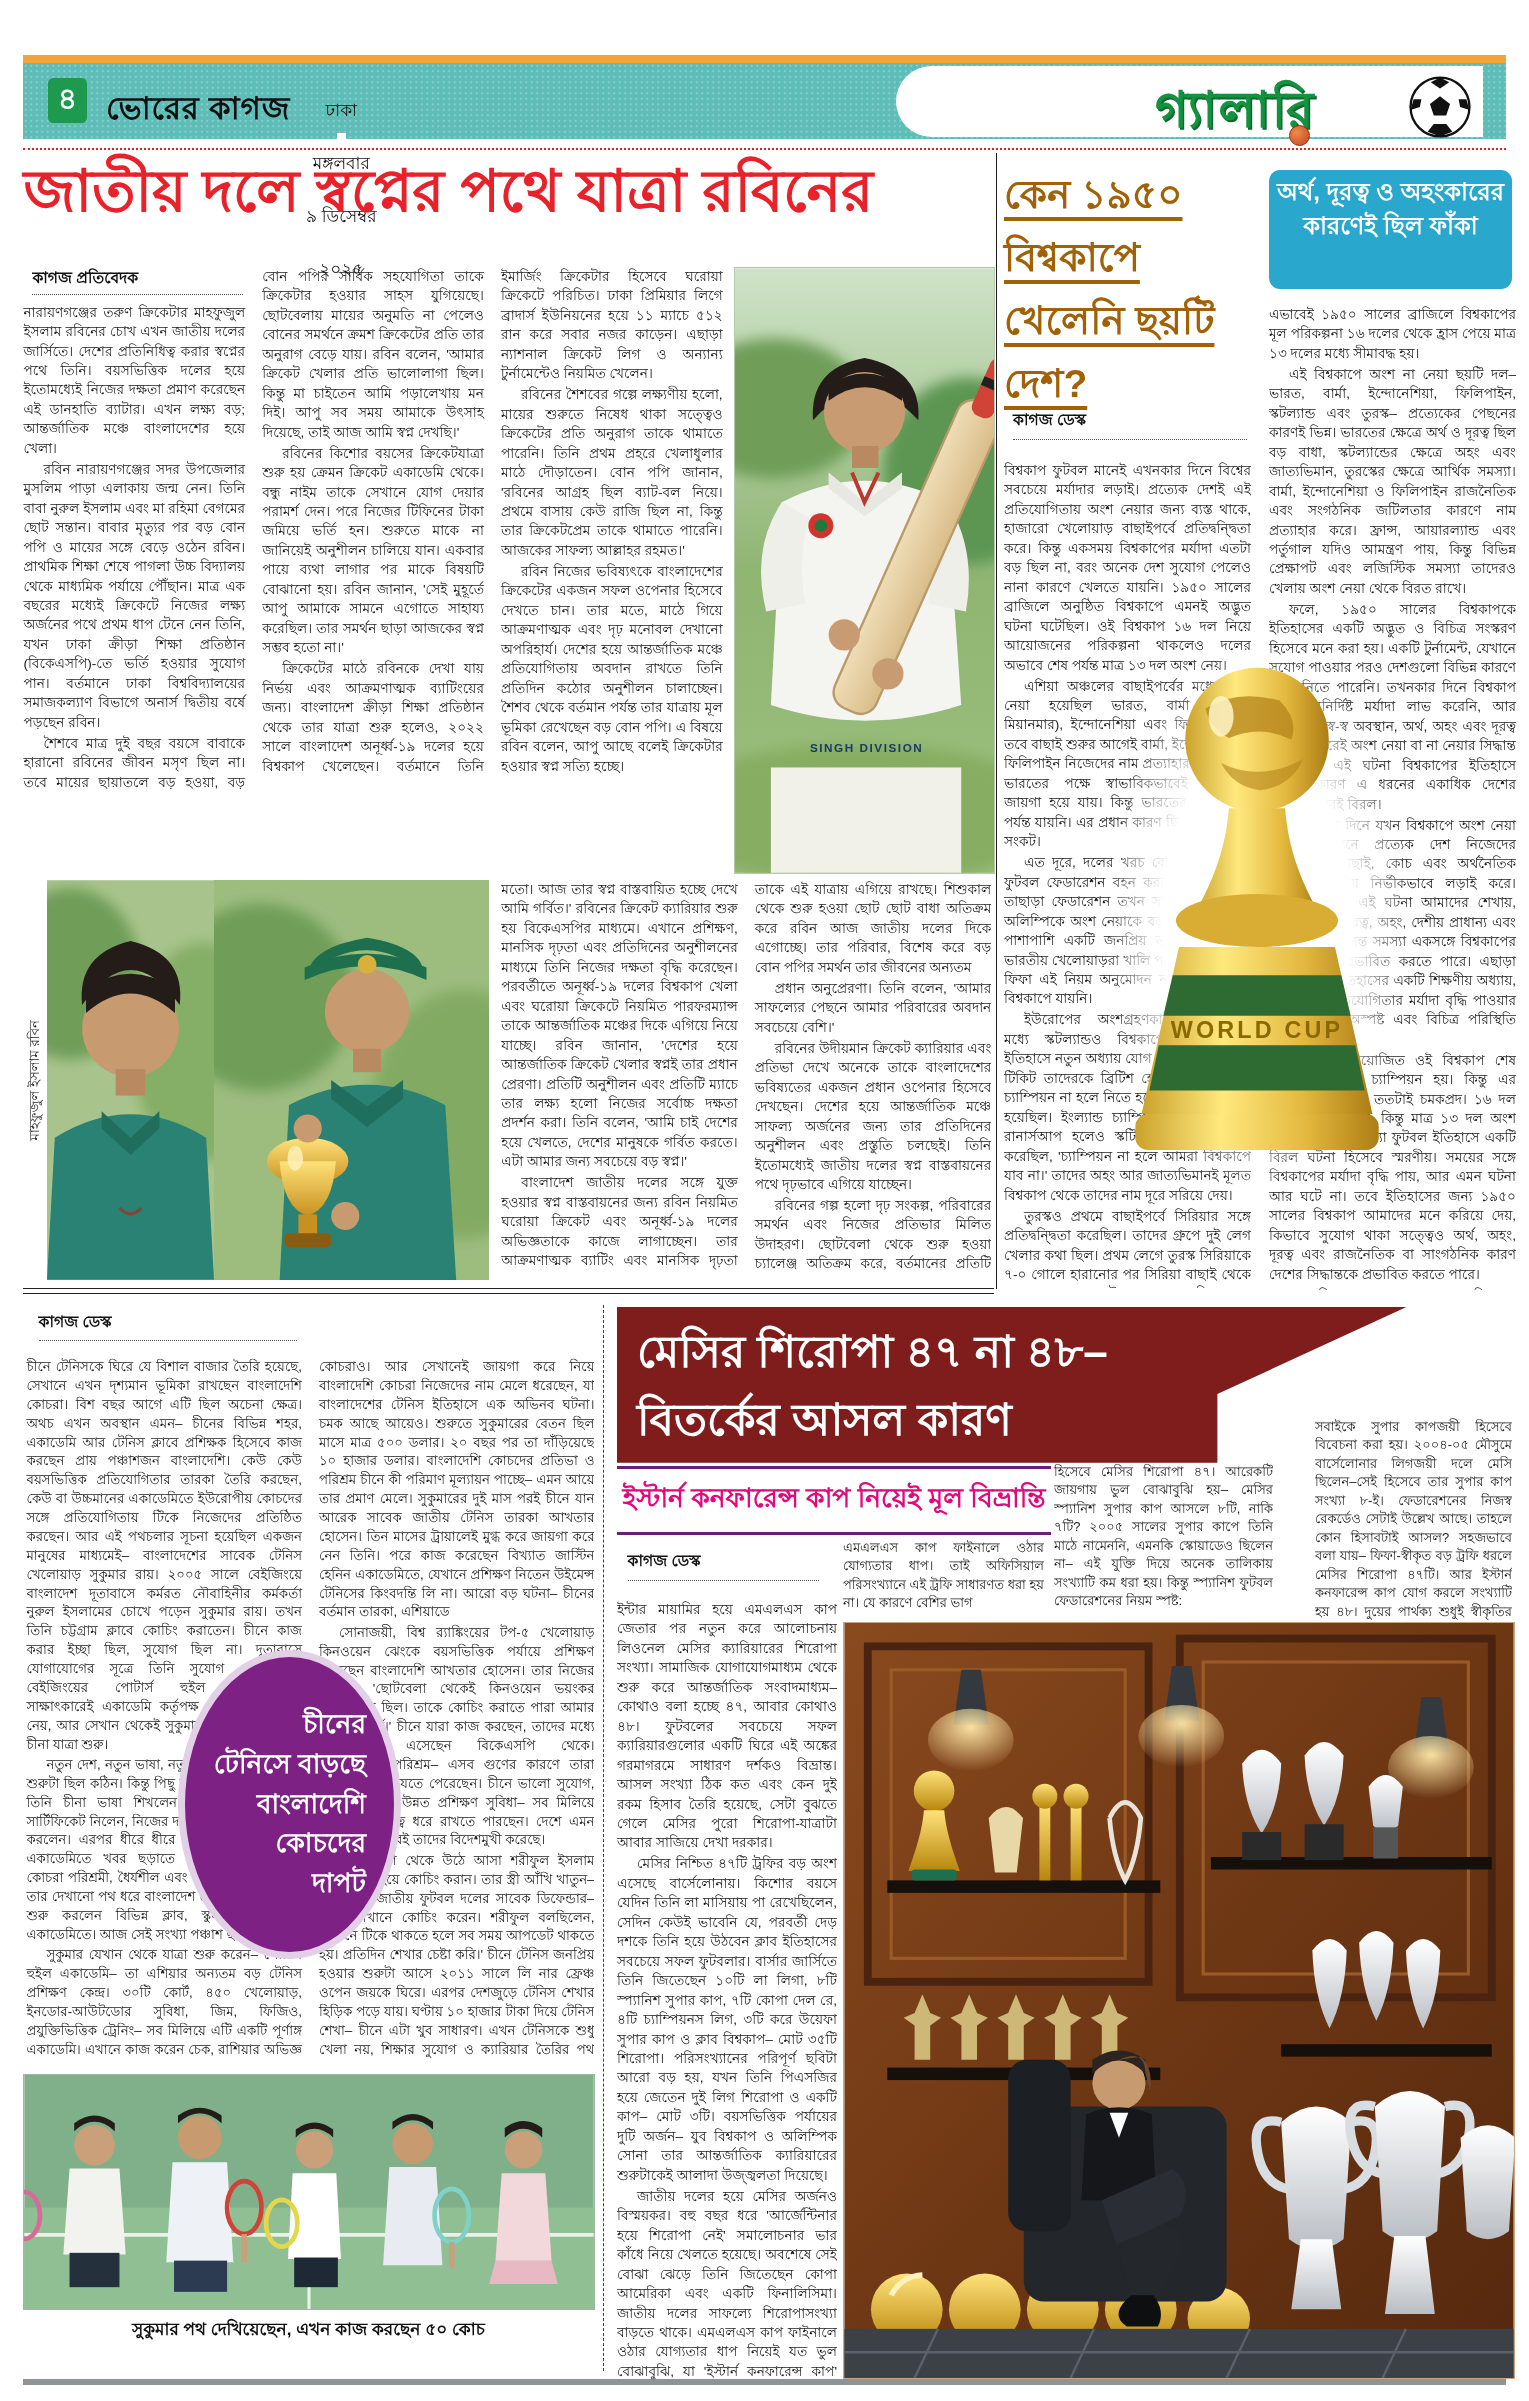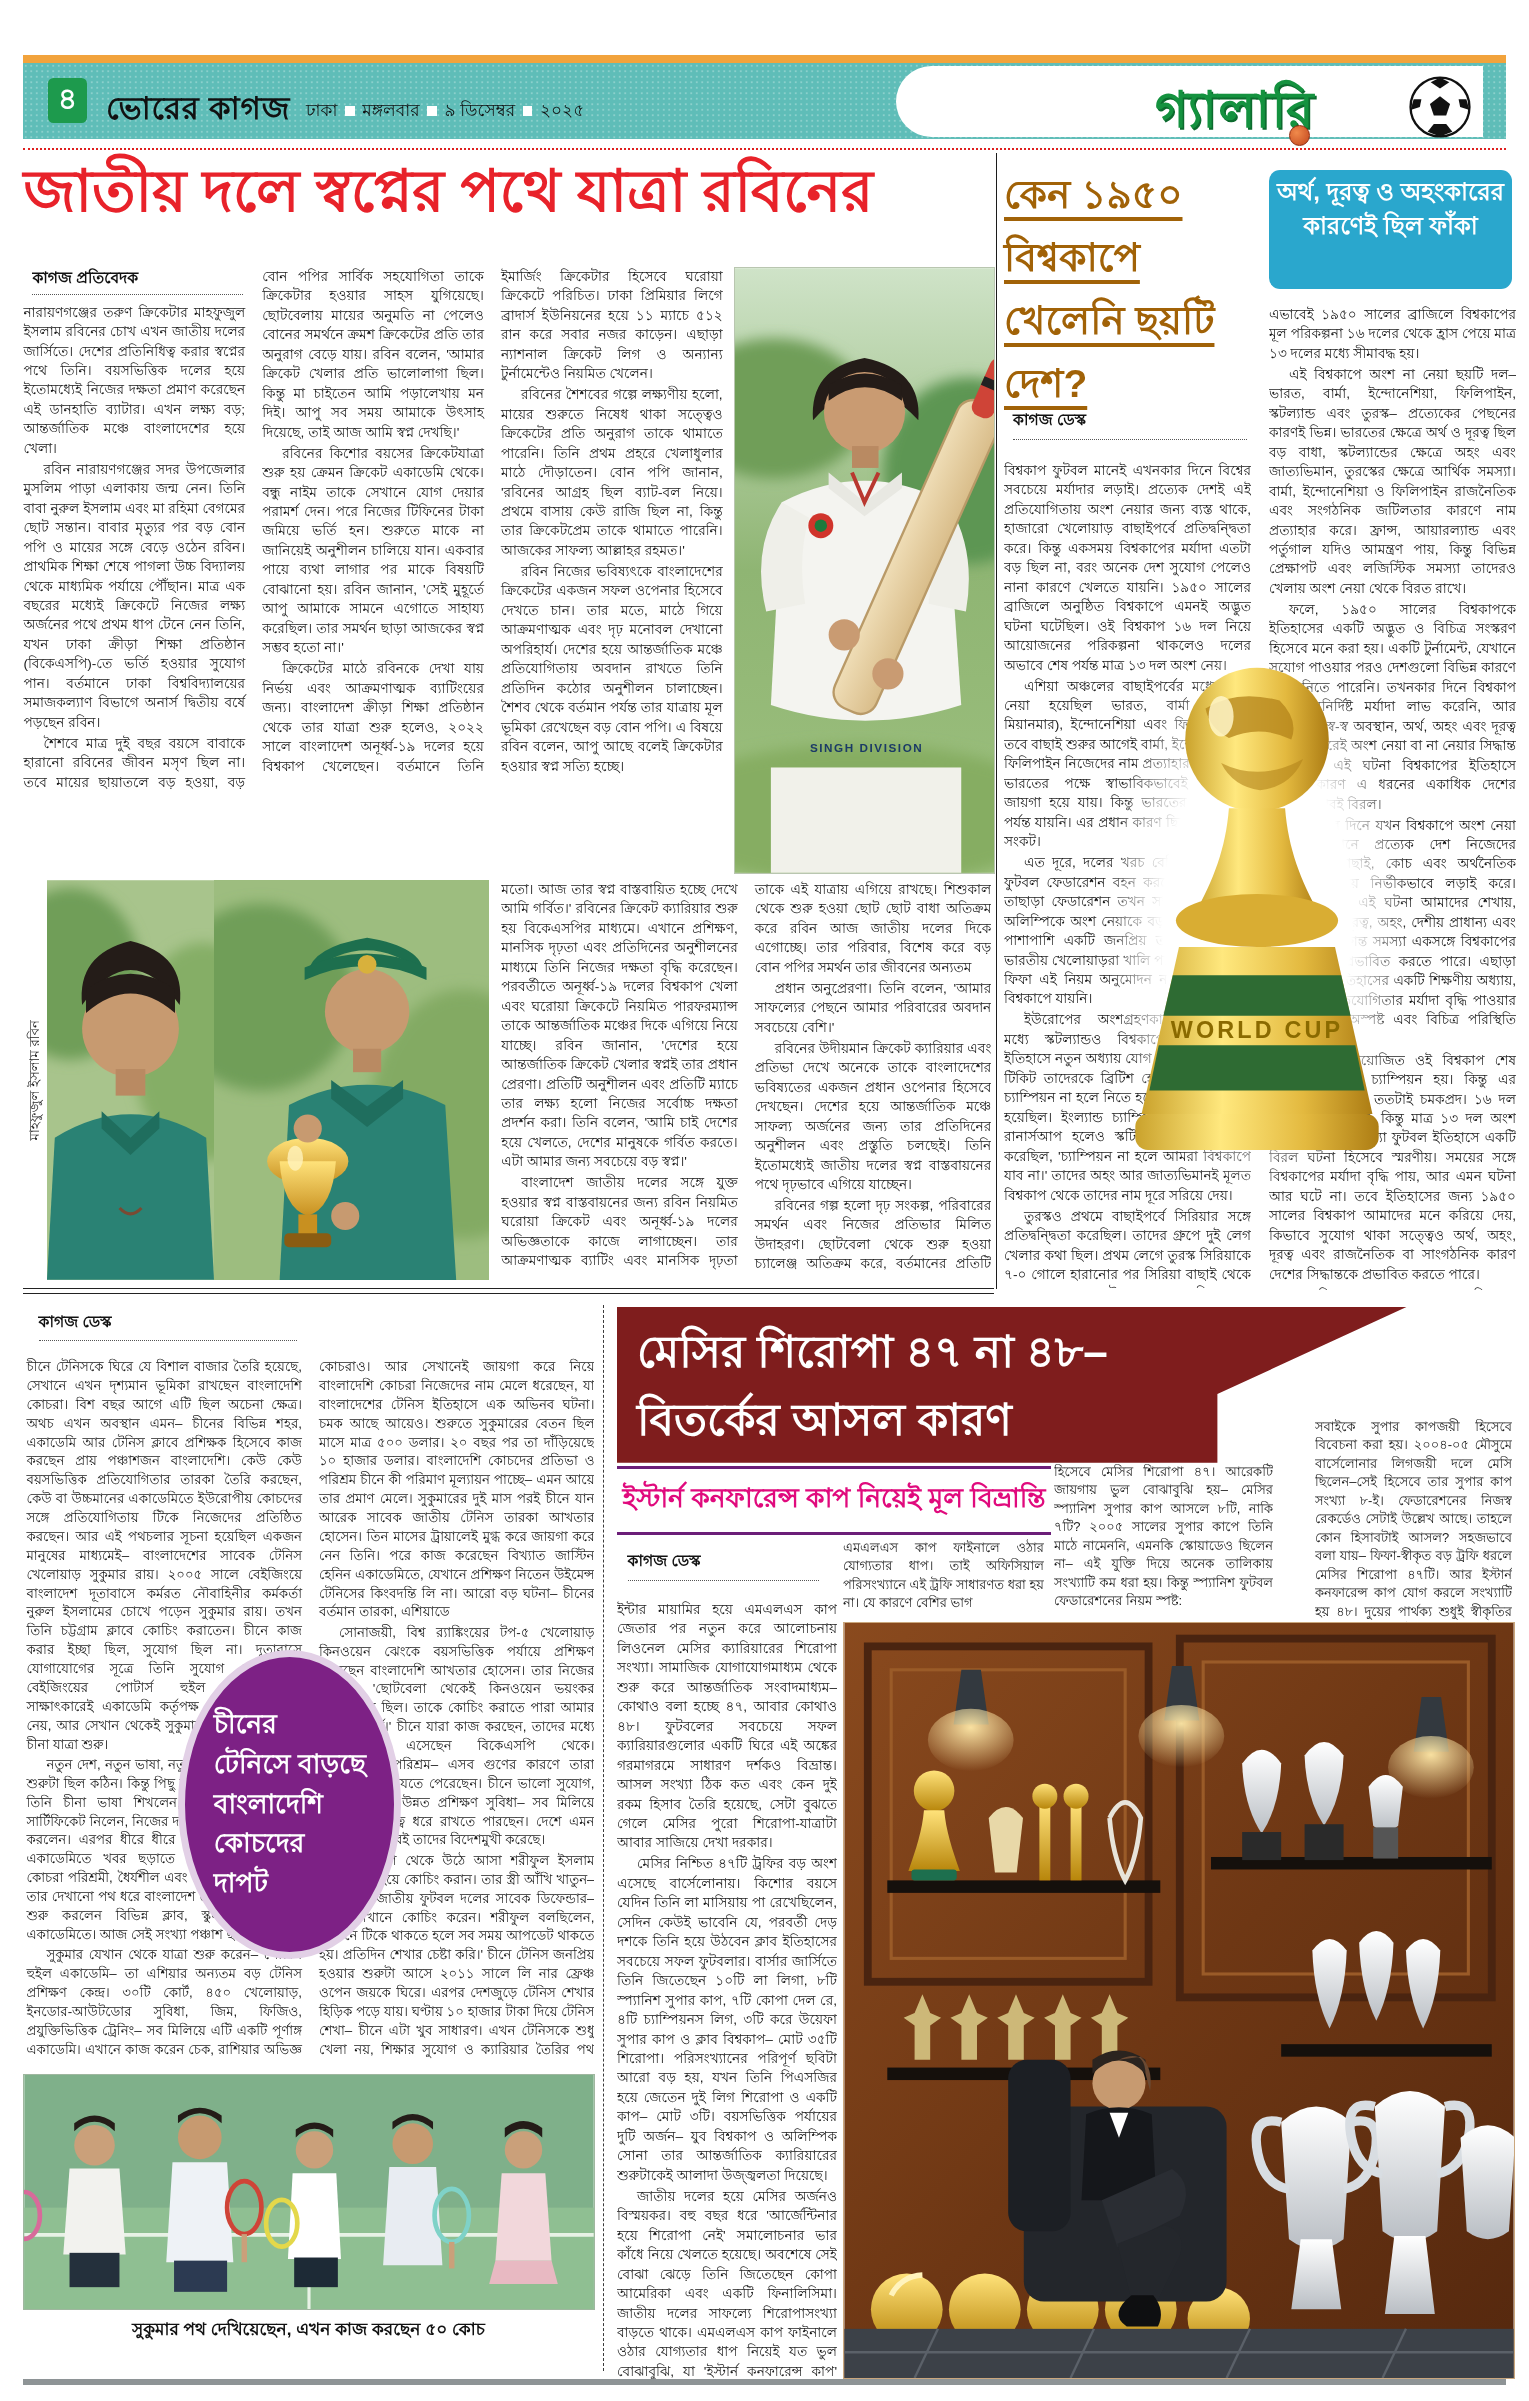--- a/index.html
+++ b/index.html
@@ -12,21 +12,21 @@
   
   .orange-bar{left:23.4px;top:55px;width:1483px;height:8.6px;background:#f2a33c;}
   .teal-band{
     left:23.4px;top:63px;width:1483px;height:76px;background:#5fbdb8;
     background-image:radial-gradient(circle,rgba(255,255,255,.28) 0.8px,transparent 1.2px);
     background-size:5.5px 5.5px;
   }
   .pagenum{left:48px;top:78px;width:39px;height:45px;background:#1d9a4d;border-radius:5.5px;
     color:#fff;font-size:30px;font-weight:bold;display:flex;align-items:center;justify-content:center;}
   .masthead{left:106px;top:84px;font-size:31px;font-weight:900;color:#111;letter-spacing:0.8px;}
-  .dateline{left:306px;top:97px;font-size:17px;color:#111;display:flex;align-items:center;gap:7.8px;}
+  .dateline{left:306px;top:97px;font-size:17px;color:#111;display:flex;align-items:center;gap:7.8px;flex-direction:column;}
   .sqsep{width:9.4px;height:9.4px;background:#ffffff;display:inline-block;}
   .swoosh{left:896px;top:66px;width:587px;height:71px;background:#ffffff;border-radius:47px 0 0 47px;}
   .gallery-logo{left:1155px;top:72px;font-size:50px;font-weight:900;color:#14923f;
     text-shadow:1.6px 1.6px 0 #0c6b2e;letter-spacing:1.6px;}
   .cricket-ball{left:1289px;top:125px;width:19px;height:19px;border-radius:50%;
     background:radial-gradient(circle at 35% 35%,#f08a4b,#c2451d);border:0.8px solid #8e2c10;}
   .red-dotted{left:23.4px;top:148px;width:1483px;height:0;border-top:2.3px dotted #e01f1f;}
   
   .byline{font-size:15.6px;font-weight:bold;color:#111;border-bottom:1.6px dotted #555;
     padding-bottom:4.7px;margin-bottom:7.8px;width:95%;margin-left:9px;}
@@ -61,21 +61,21 @@
   .wcup-byline{left:0;top:258px;width:234px;}
   .wcup-leftcol{left:0;top:311px;width:247px;height:827px;}
   .wcup-rightcol{left:265px;top:155px;width:247px;height:985px;}
   .wcup-trophy{left:100px;top:496px;width:306px;height:546px;pointer-events:none;}
   
   .tennis{left:23.4px;top:1297px;width:574px;height:1079px;}
   .tennis-byline{left:6.2px;top:12.5px;width:258px;}
   .tennis-cols{left:3.1px;top:61px;width:568px;height:702px;font-size:13.3px;}
   .tennis-circle{left:155px;top:353px;width:223px;height:309px;border-radius:50%;
     background:#7d2185;border:7.8px solid #e2d0e6;box-sizing:border-box;
-    display:flex;align-items:center;justify-content:center;text-align:left;
+    display:flex;align-items:center;justify-content:center;text-align:right;
     color:#fff;font-size:26.5px;font-weight:900;line-height:1.5;padding:7.8px;}
   .tennis-photo{left:0;top:777px;width:570px;height:234px;border:0.8px solid #9fb79f;}
   .tennis-caption{left:0;top:1019px;width:570px;text-align:center;font-size:17px;font-weight:bold;color:#111;}
   
   .messi{left:617px;top:1302px;width:898px;height:1086px;}
   .messi-box{left:0;top:4.7px;width:790px;height:156px;background:#7f1d1d;
     clip-path:polygon(0 0,100% 0,76% 56%,76% 100%,0 100%);
     color:#fff;font-weight:900;font-size:44px;line-height:1.55;padding:11px 0 0 20px;box-sizing:border-box;}
   .messi-col4{left:698px;top:116px;width:197px;height:209px;font-size:13px;}
   .messi-col3{left:437px;top:161px;width:219px;height:153px;font-size:13px;}

